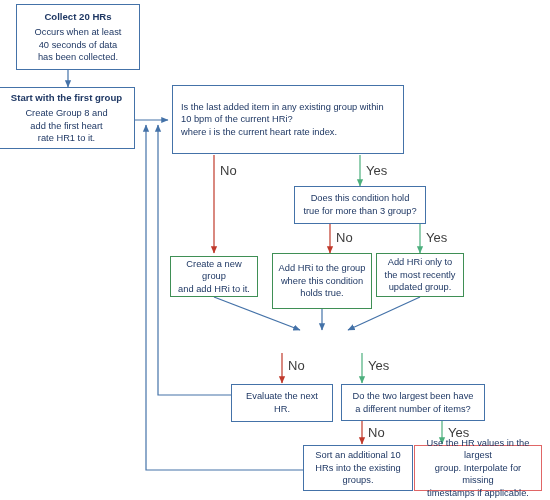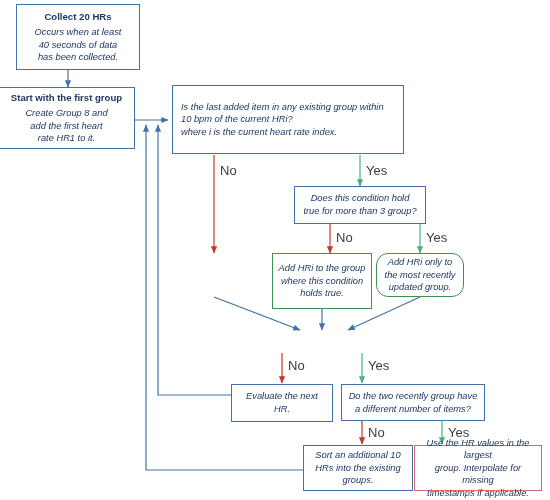--- a/index.html
+++ b/index.html
@@ -30,21 +30,21 @@
     z-index:3;
   }
   .node.green{border-color:#3f8f55;}
   .node.red{border-color:#e06666;}
   .node .ttl{
     font-weight:bold;
     font-size:9.6px;
     line-height:13px;
     margin-bottom:3px;
   }
-  .node .bdy{white-space:pre-line;font-style:italic;}
+  .node .bdy{white-space:pre-line;}
   .node.left-align .bdy{text-align:left;width:100%;}
 
   .edgelabel{
     position:absolute;
     font-size:13px;
     color:#3c3c3c;
     z-index:4;
     white-space:nowrap;
   }
 </style>
@@ -115,40 +115,44 @@
   <div class="node left-align" style="left:172px;top:85px;width:232px;height:69px;padding:4px 8px;">
     <div class="bdy">Is the last added item in any existing group within 10 bpm of the current HRi?
 where i is the current heart rate index.</div>
   </div>
 
   <div class="node" style="left:294px;top:186px;width:132px;height:38px;">
     <div class="bdy">Does this condition hold
 true for more than 3 group?</div>
   </div>
 
+  <div class="node green" style="left:170px;top:256px;width:88px;height:41px;">
+    <div class="bdy">Create a new group
+and add HRi to it.</div>
+  </div>
 
   <div class="node green" style="left:272px;top:253px;width:100px;height:56px;">
     <div class="bdy">Add HRi to the group
 where this condition
 holds true.</div>
   </div>
 
-  <div class="node green" style="left:376px;top:253px;width:88px;height:44px;border-radius:12px;">
+  <div class="node green" style="left:376px;top:253px;width:88px;height:44px;">
     <div class="bdy">Add HRi only to
 the most recently
 updated group.</div>
   </div>
 
 
   <div class="node" style="left:231px;top:384px;width:102px;height:38px;">
     <div class="bdy">Evaluate the next HR.</div>
   </div>
 
   <div class="node" style="left:341px;top:384px;width:144px;height:37px;">
-    <div class="bdy">Do the two recently group have
+    <div class="bdy">Do the two largest been have
 a different number of items?</div>
   </div>
 
   <div class="node" style="left:303px;top:445px;width:110px;height:46px;">
     <div class="bdy">Sort an additional 10
 HRs into the existing
 groups.</div>
   </div>
 
   <div class="node red" style="left:414px;top:445px;width:128px;height:46px;">

